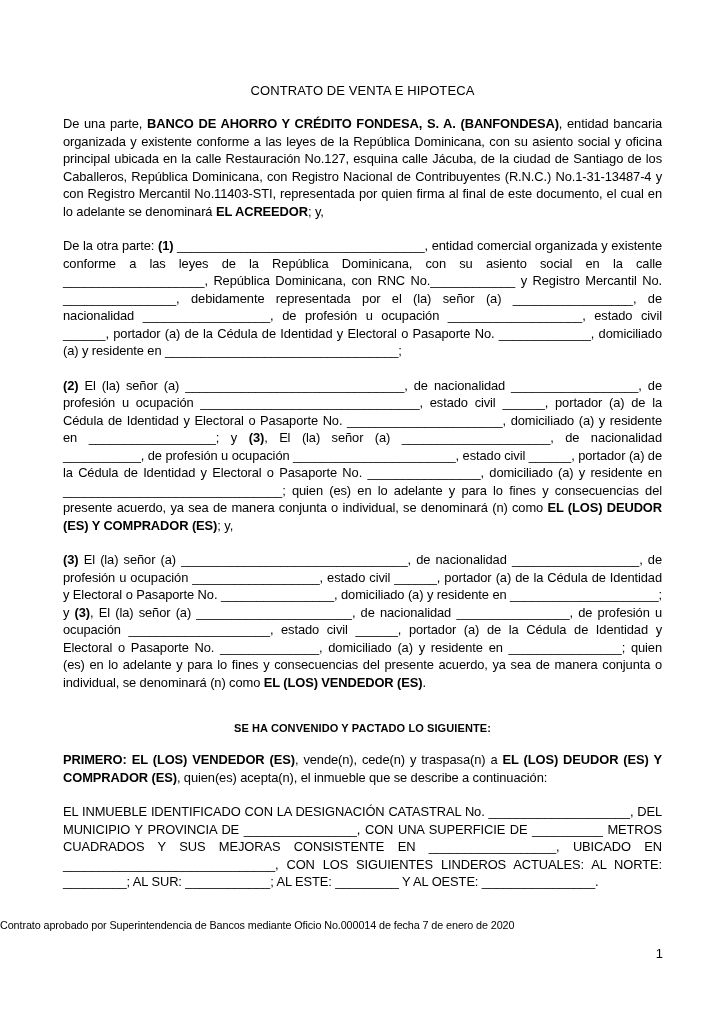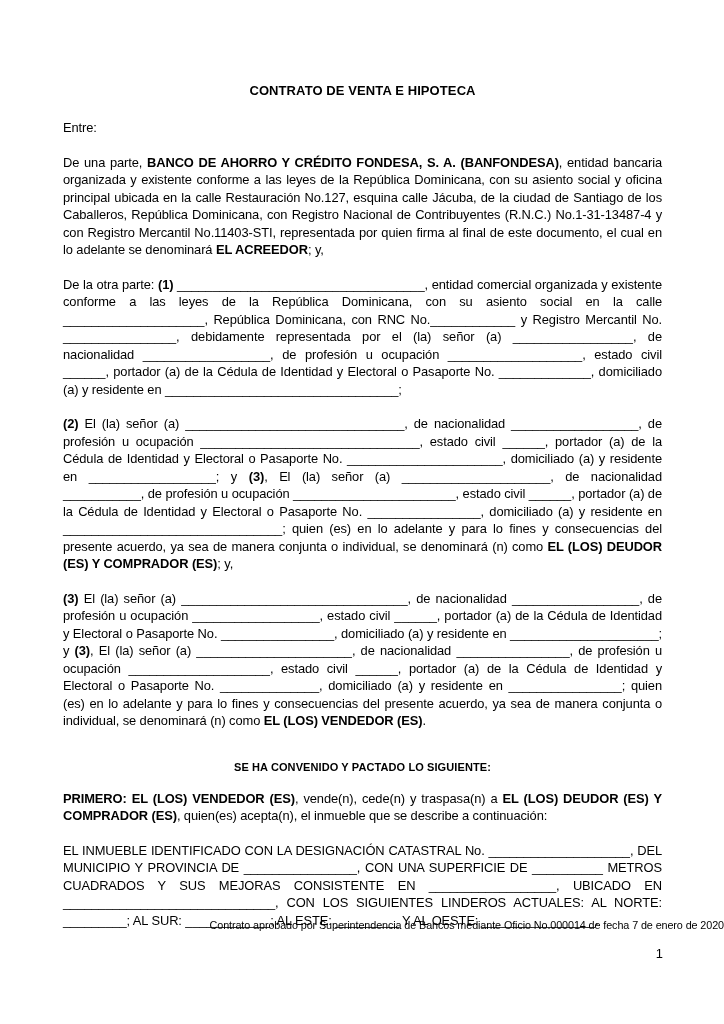--- a/index.html
+++ b/index.html
@@ -11,21 +11,21 @@
     background: #ffffff;
     box-sizing: border-box;
     padding: 83px 62px 0 63px;
     font-family: "Liberation Sans", sans-serif;
     color: #000000;
     overflow: hidden;
   }
   .doc-title {
     margin: 0;
     font-size: 13px;
-    font-weight: bold;
+    font-weight: normal;
     text-align: center;
     letter-spacing: 0.1px;
   }
   .para {
     margin: 17px 0 0 0;
     font-size: 12.9px;
     line-height: 17.5px;
     letter-spacing: -0.1px;
     text-align: justify;
   }
@@ -37,39 +37,38 @@
     text-align: center;
     letter-spacing: 0.1px;
   }
   .para.after-heading { }
   .para.caps { text-transform: none; }
   .footer-note {
     position: absolute;
     left: 0;
     right: 0;
     top: 919px;
-    text-align: right;
+    text-align: left;
     font-size: 10.8px;
     letter-spacing: -0.1px;
   }
   .page-number {
     position: absolute;
     top: 946px;
     right: 61px;
     font-size: 12.9px;
   }
 </style>
 </head>
 <body>
 
 <div class="page">
 
   <h1 class="doc-title">CONTRATO DE VENTA E HIPOTECA</h1>
 
-  <p class="para intro">Entre:</p>
 
   <p class="para"><span>De una parte, </span><span style="font-weight: bold;">BANCO DE AHORRO Y CRÉDITO FONDESA, S. A. (BANFONDESA)</span><span>, entidad bancaria organizada y existente conforme a las leyes de la República Dominicana, con su asiento social y oficina principal ubicada en la calle Restauración No.127, esquina calle Jácuba, de la ciudad de Santiago de los Caballeros, República Dominicana, con Registro Nacional de Contribuyentes (R.N.C.) No.1-31-13487-4 y con Registro Mercantil No.11403-STI, representada por quien firma al final de este documento, el cual en lo adelante se denominará </span><span style="font-weight: bold;">EL ACREEDOR</span><span>; y,</span></p>
 
   <p class="para"><span>De la otra parte: </span><span style="font-weight: bold;">(1)</span><span> ___________________________________, entidad comercial organizada y existente conforme a las leyes de la República Dominicana, con su asiento social en la calle ____________________, República Dominicana, con RNC No.____________ y Registro Mercantil No. ________________, debidamente representada por el (la) señor (a) _________________, de nacionalidad __________________, de profesión u ocupación ___________________, estado civil ______, portador (a) de la Cédula de Identidad y Electoral o Pasaporte No. _____________, domiciliado (a) y residente en _________________________________;</span></p>
 
   <p class="para"><span style="font-weight: bold;">(2)</span><span> El (la) señor (a) _______________________________, de nacionalidad __________________, de profesión u ocupación _______________________________, estado civil ______, portador (a) de la Cédula de Identidad y Electoral o Pasaporte No. ______________________, domiciliado (a) y residente en __________________; y </span><span style="font-weight: bold;">(3)</span><span>, El (la) señor (a) _____________________, de nacionalidad ___________, de profesión u ocupación _______________________, estado civil ______, portador (a) de la Cédula de Identidad y Electoral o Pasaporte No. ________________, domiciliado (a) y residente en _______________________________; quien (es) en lo adelante y para lo fines y consecuencias del presente acuerdo, ya sea de manera conjunta o individual, se denominará (n) como </span><span style="font-weight: bold;">EL (LOS) DEUDOR (ES) Y COMPRADOR (ES)</span><span>; y,</span></p>
 
   <p class="para"><span style="font-weight: bold;">(3)</span><span> El (la) señor (a) ________________________________, de nacionalidad __________________, de profesión u ocupación __________________, estado civil ______, portador (a) de la Cédula de Identidad y Electoral o Pasaporte No. ________________, domiciliado (a) y residente en _____________________; y </span><span style="font-weight: bold;">(3)</span><span>, El (la) señor (a) ______________________, de nacionalidad ________________, de profesión u ocupación ____________________, estado civil ______, portador (a) de la Cédula de Identidad y Electoral o Pasaporte No. ______________, domiciliado (a) y residente en ________________; quien (es) en lo adelante y para lo fines y consecuencias del presente acuerdo, ya sea de manera conjunta o individual, se denominará (n) como </span><span style="font-weight: bold;">EL (LOS) VENDEDOR (ES)</span><span>.</span></p>
 
   <h2 class="section-heading">SE HA CONVENIDO Y PACTADO LO SIGUIENTE:</h2>

